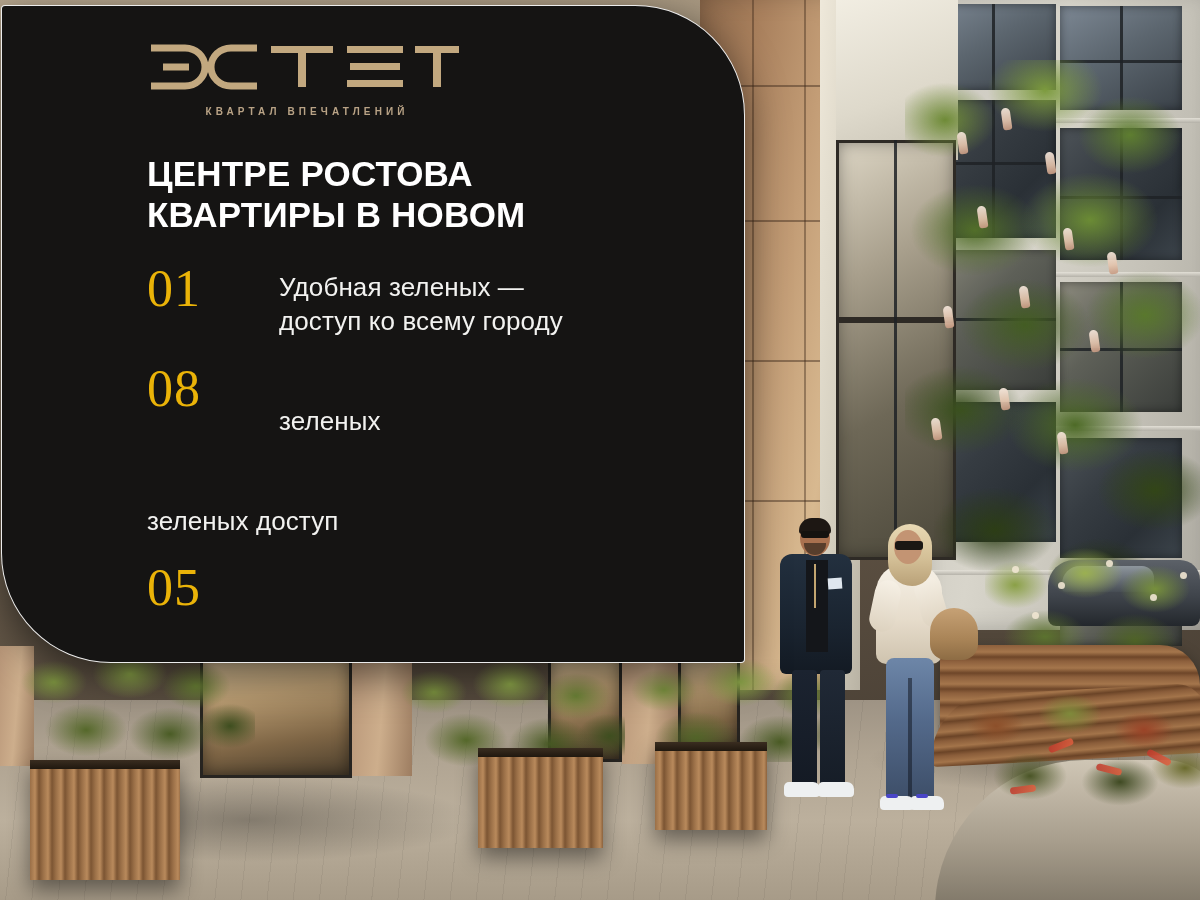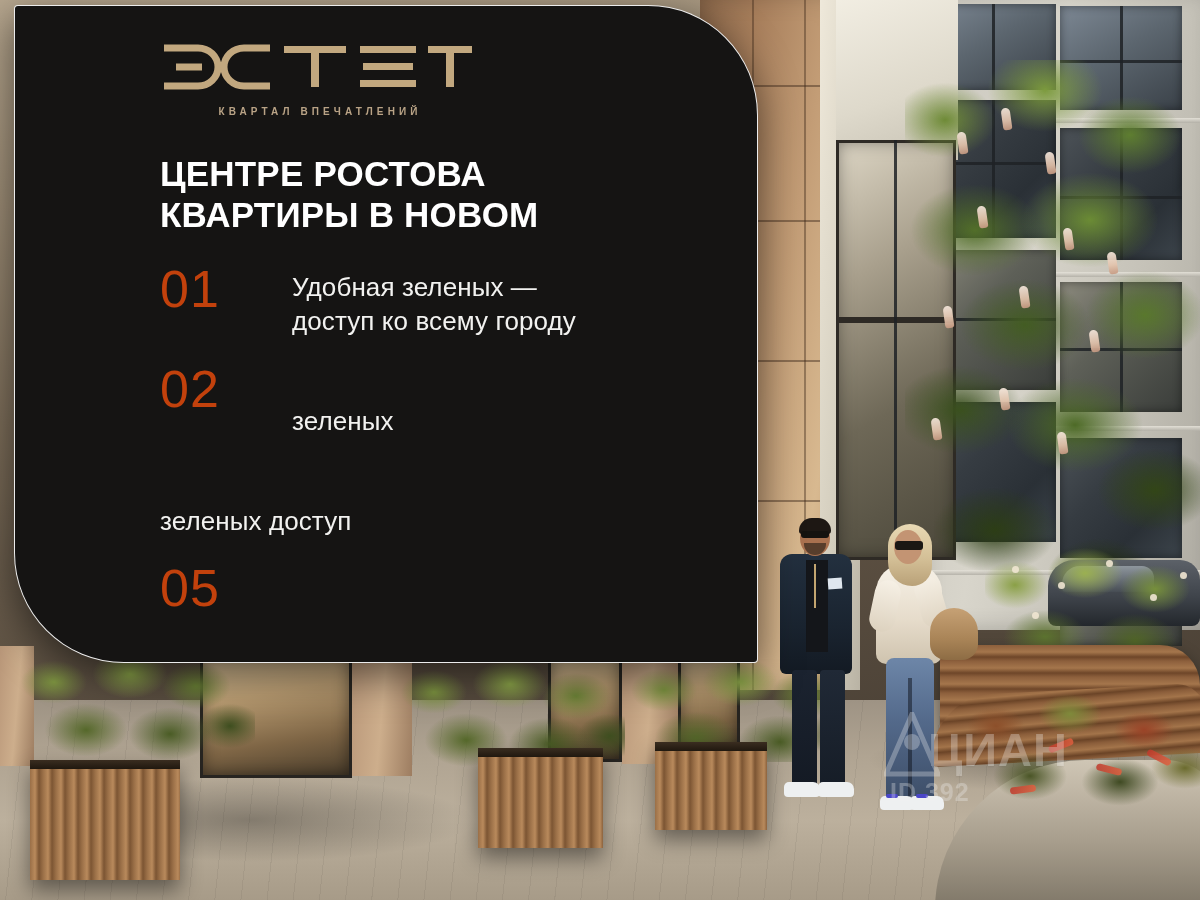--- a/index.html
+++ b/index.html
@@ -294,21 +294,21 @@
              background:linear-gradient(180deg,#6d86a8 0%, #53698a 45%, #3d4e68 100%); }
   .w-leg-gap{position:absolute; left:40px; top:150px; width:4px; height:120px;
              background:rgba(20,26,36,.55); }
   .w-shoe-l{ left:12px; top:268px; width:34px; height:14px; }
   .w-shoe-r{ left:42px; top:268px; width:34px; height:14px; }
   .w-lace  { position:absolute; width:12px; height:4px; border-radius:2px; background:#4a46c8; }
 
   
   .panel {
     position:absolute;
-    left:14px; top:5px; width:744px; height:658px;
+    left:1px; top:5px; width:744px; height:658px;
     background:#151413;
     border:1px solid rgba(255,255,255,.92);
     border-radius:4px 110px 4px 110px;
     box-shadow:0 12px 40px rgba(0,0,0,.55);
     overflow:hidden;
     padding-left:22px;
   }
 
   
   .logo-wrap {
@@ -342,26 +342,26 @@
   }
   .feature {
     display:flex;
     align-items:flex-start;
     margin-bottom:25px;
   }
   .feature:last-child { margin-bottom:0; }
 
   .f-num {
     flex:0 0 132px;
-    color:#c2410c;
+    color:#eab308;
     font-size:52px;
     line-height:.98;
     font-weight:400;
     letter-spacing:1px;
-    font-family:Liberation Sans, sans-serif;
+    font-family:Liberation Serif, serif;
   }
   .f-text {
     flex:1 1 auto;
     color:#f2f2f0;
     font-size:26px;
     line-height:1.32;
     font-weight:400;
     padding-top:6px;
     letter-spacing:.1px;
   }
@@ -573,43 +573,35 @@
 
       <div class="feature">
         <div class="f-num">01</div>
         <div class="f-text">
           <span>Удобная зеленых —</span><br>
           <span>доступ ко всему городу</span>
         </div>
       </div>
 
       <div class="feature">
-        <div class="f-num">02</div>
+        <div class="f-num">08</div>
         <div class="f-text">
           <br>
           <span>зеленых</span>
         </div>
       </div>
 
       <div class="feature">
         <div class="f-text">
           <br>
           <span>зеленых доступ</span>
         </div>
       </div>
 
       <div class="feature">
         <div class="f-num">05</div>
       </div>
 
     </div>
   </div>
 
-  <div class="watermark">
-    <svg class="wm-pin" viewBox="0 0 56 68">
-      <path d="M28 2 L54 62 H2 Z" fill="none" stroke="#f2f2f2" stroke-width="5"></path>
-      <circle cx="28" cy="30" r="8" fill="#f2f2f2"></circle>
-    </svg>
-    <div class="wm-text">ЦИАН</div>
-    <div class="wm-id">ID 392</div>
-  </div>
 
 </div>
 
 </body></html>

